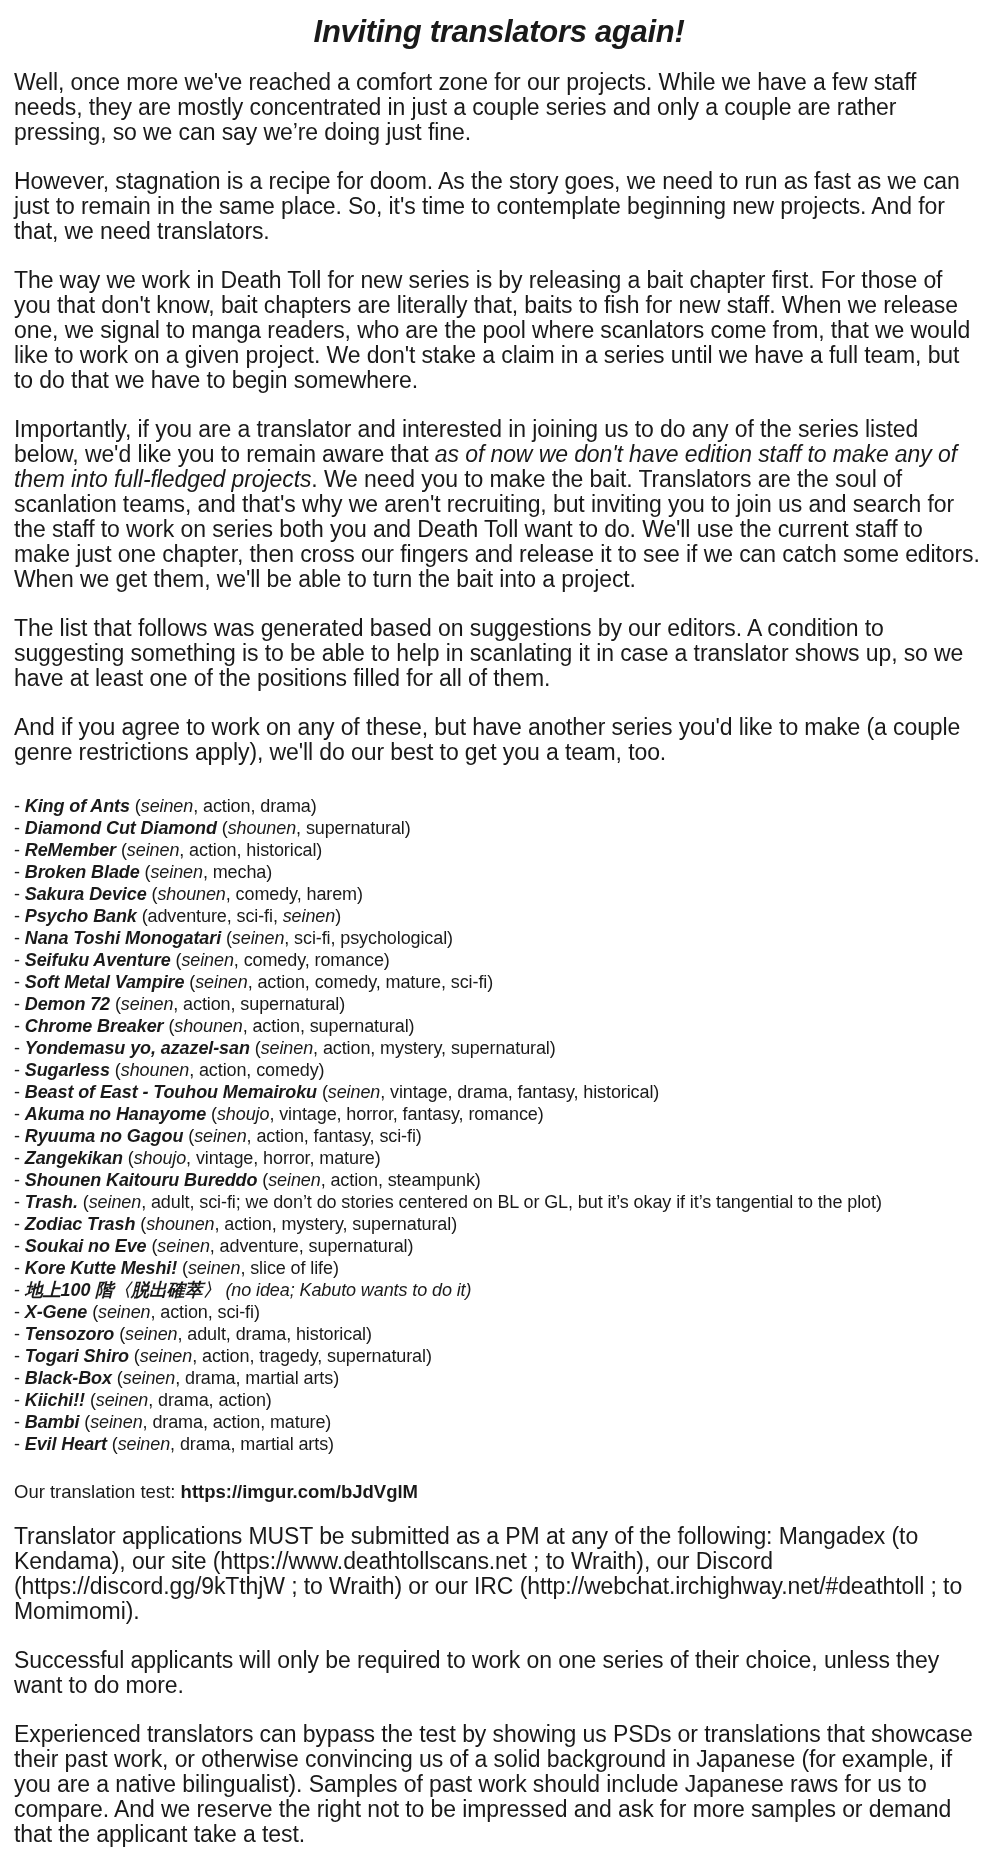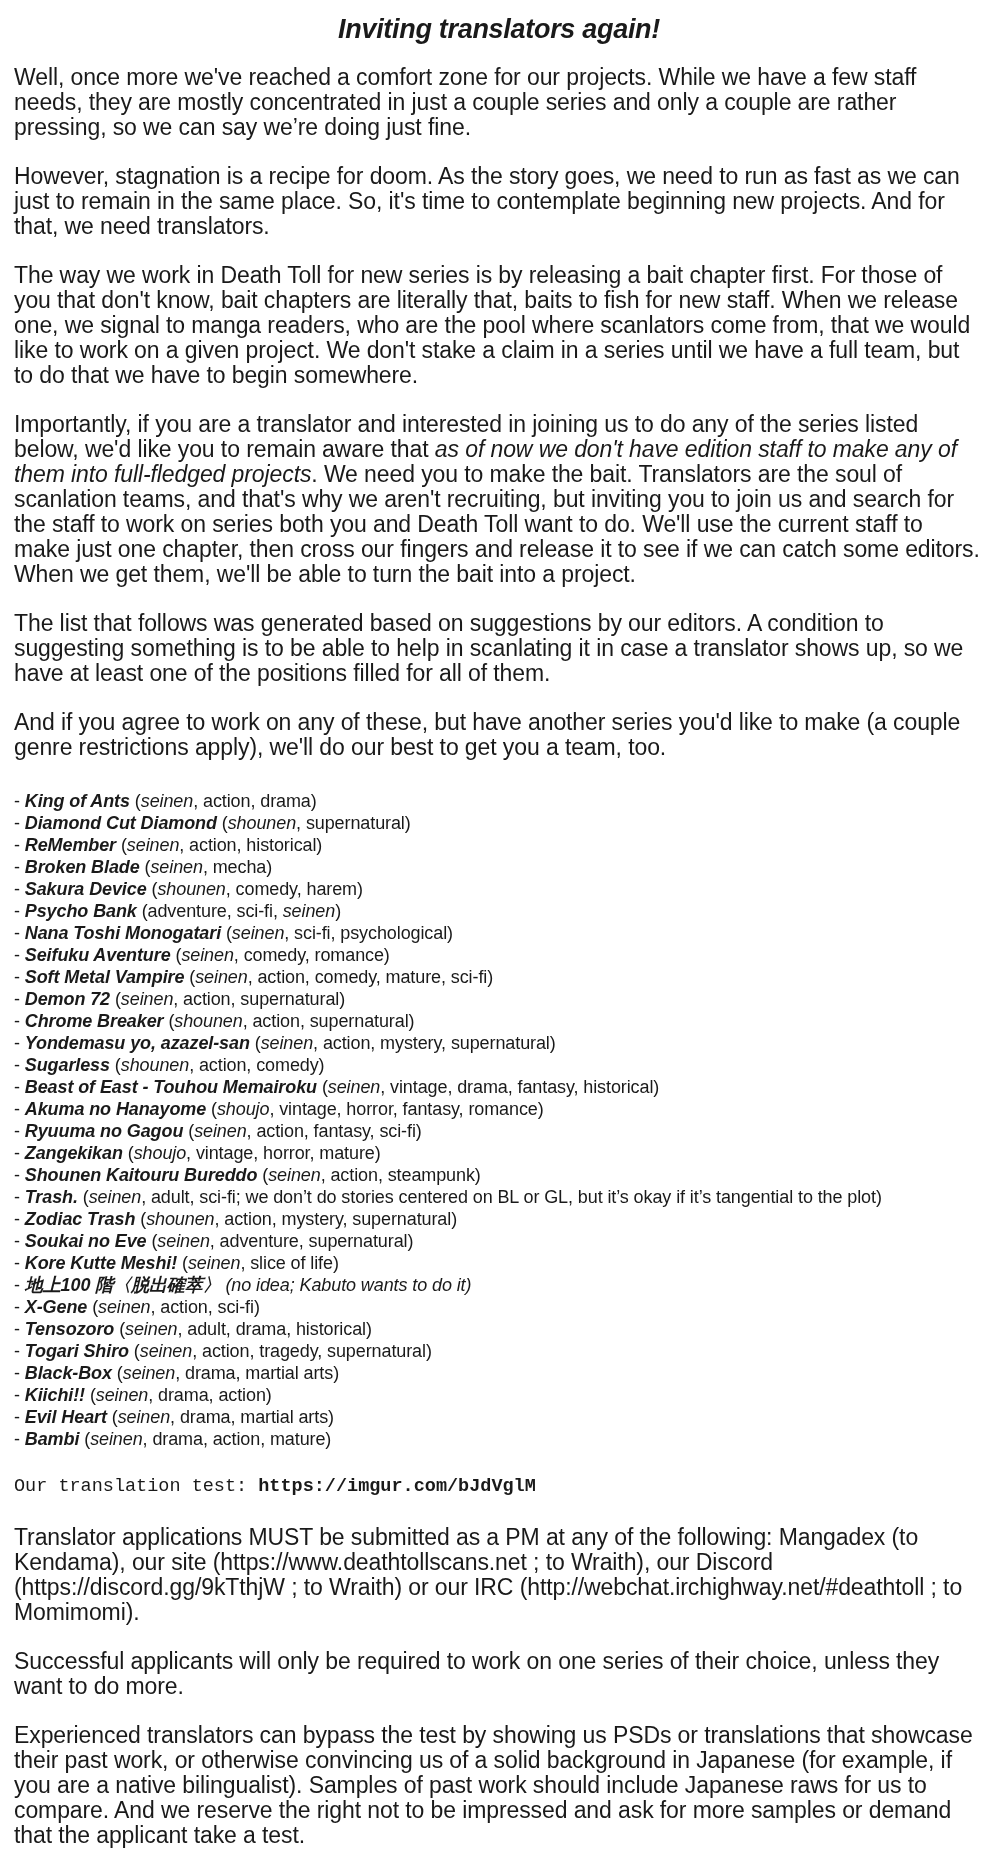--- a/index.html
+++ b/index.html
@@ -12,21 +12,21 @@
     height: 1870px;
     overflow: hidden;
     color: #1a1a1a;
     font-family: "Liberation Sans", "DejaVu Sans", sans-serif;
   }
   .page {
     padding: 8px 16px 0 14px;
   }
   .doc-title {
     text-align: center;
-    font-size: 27px;
+    font-size: 31px;
     font-weight: 700;
     font-style: italic;
     letter-spacing: -0.3px;
     margin: 6px 0 20px 0;
   }
   .para {
     font-size: 23px;
     line-height: 25px;
     margin: 0 0 24px 0;
     letter-spacing: -0.1px;
@@ -42,22 +42,21 @@
     white-space: nowrap;
   }
   .series-item .s-title {
     font-weight: 700;
     font-style: italic;
   }
   .series-item .s-details.all-italic { font-style: italic; }
   .test-line {
     font-size: 18.5px;
     line-height: 25px;
-    margin: 0 0 26px 0;
-    font-family: Liberation Mono, monospace;
+    margin: 0 0 20px 0;
   }
   .test-line .test-url { font-weight: 700; }
   .signoff {
     text-align: right;
     font-size: 18.5px;
     line-height: 24px;
     margin-top: 36px;
   }
   .signoff .dateline { margin-bottom: 36px; }
   .signoff .author, .signoff .group { line-height: 23px; }
@@ -103,22 +102,22 @@
       <div class="series-item"><span>- </span><span class="s-title">Trash.</span> <span class="s-details">(<i>seinen</i>, adult, sci-fi; we don’t do stories centered on BL or GL, but it’s okay if it’s tangential to the plot)</span></div>
       <div class="series-item"><span>- </span><span class="s-title">Zodiac Trash</span> <span class="s-details">(<i>shounen</i>, action, mystery, supernatural)</span></div>
       <div class="series-item"><span>- </span><span class="s-title">Soukai no Eve</span> <span class="s-details">(<i>seinen</i>, adventure, supernatural)</span></div>
       <div class="series-item"><span>- </span><span class="s-title">Kore Kutte Meshi!</span> <span class="s-details">(<i>seinen</i>, slice of life)</span></div>
       <div class="series-item"><span>- </span><span class="s-title">地上100 階〈脱出確萃〉</span> <span class="s-details all-italic">(no idea; Kabuto wants to do it)</span></div>
       <div class="series-item"><span>- </span><span class="s-title">X-Gene</span> <span class="s-details">(<i>seinen</i>, action, sci-fi)</span></div>
       <div class="series-item"><span>- </span><span class="s-title">Tensozoro</span> <span class="s-details">(<i>seinen</i>, adult, drama, historical)</span></div>
       <div class="series-item"><span>- </span><span class="s-title">Togari Shiro</span> <span class="s-details">(<i>seinen</i>, action, tragedy, supernatural)</span></div>
       <div class="series-item"><span>- </span><span class="s-title">Black-Box</span> <span class="s-details">(<i>seinen</i>, drama, martial arts)</span></div>
       <div class="series-item"><span>- </span><span class="s-title">Kiichi!!</span> <span class="s-details">(<i>seinen</i>, drama, action)</span></div>
+      <div class="series-item"><span>- </span><span class="s-title">Bambi</span> <span class="s-details">(<i>seinen</i>, drama, action, mature)</span></div>
       <div class="series-item"><span>- </span><span class="s-title">Evil Heart</span> <span class="s-details">(<i>seinen</i>, drama, martial arts)</span></div>
-      <div class="series-item"><span>- </span><span class="s-title">Bambi</span> <span class="s-details">(<i>seinen</i>, drama, action, mature)</span></div>
     </div>
 
   <p class="test-line"><span>Our translation test: </span><span class="test-url">https://imgur.com/bJdVglM</span></p>
 
   <p class="para">Translator applications MUST be submitted as a PM at any of the following: Mangadex (to Kendama), our site (https://www.deathtollscans.net ; to Wraith), our Discord (https://discord.gg/9kTthjW ; to Wraith) or our IRC (http://webchat.irchighway.net/#deathtoll ; to Momimomi).</p>
 
   <p class="para">Successful applicants will only be required to work on one series of their choice, unless they want to do more.</p>
 
   <p class="para">Experienced translators can bypass the test by showing us PSDs or translations that showcase their past work, or otherwise convincing us of a solid background in Japanese (for example, if you are a native bilingualist). Samples of past work should include Japanese raws for us to compare. And we reserve the right not to be impressed and ask for more samples or demand that the applicant take a test.</p>
 

